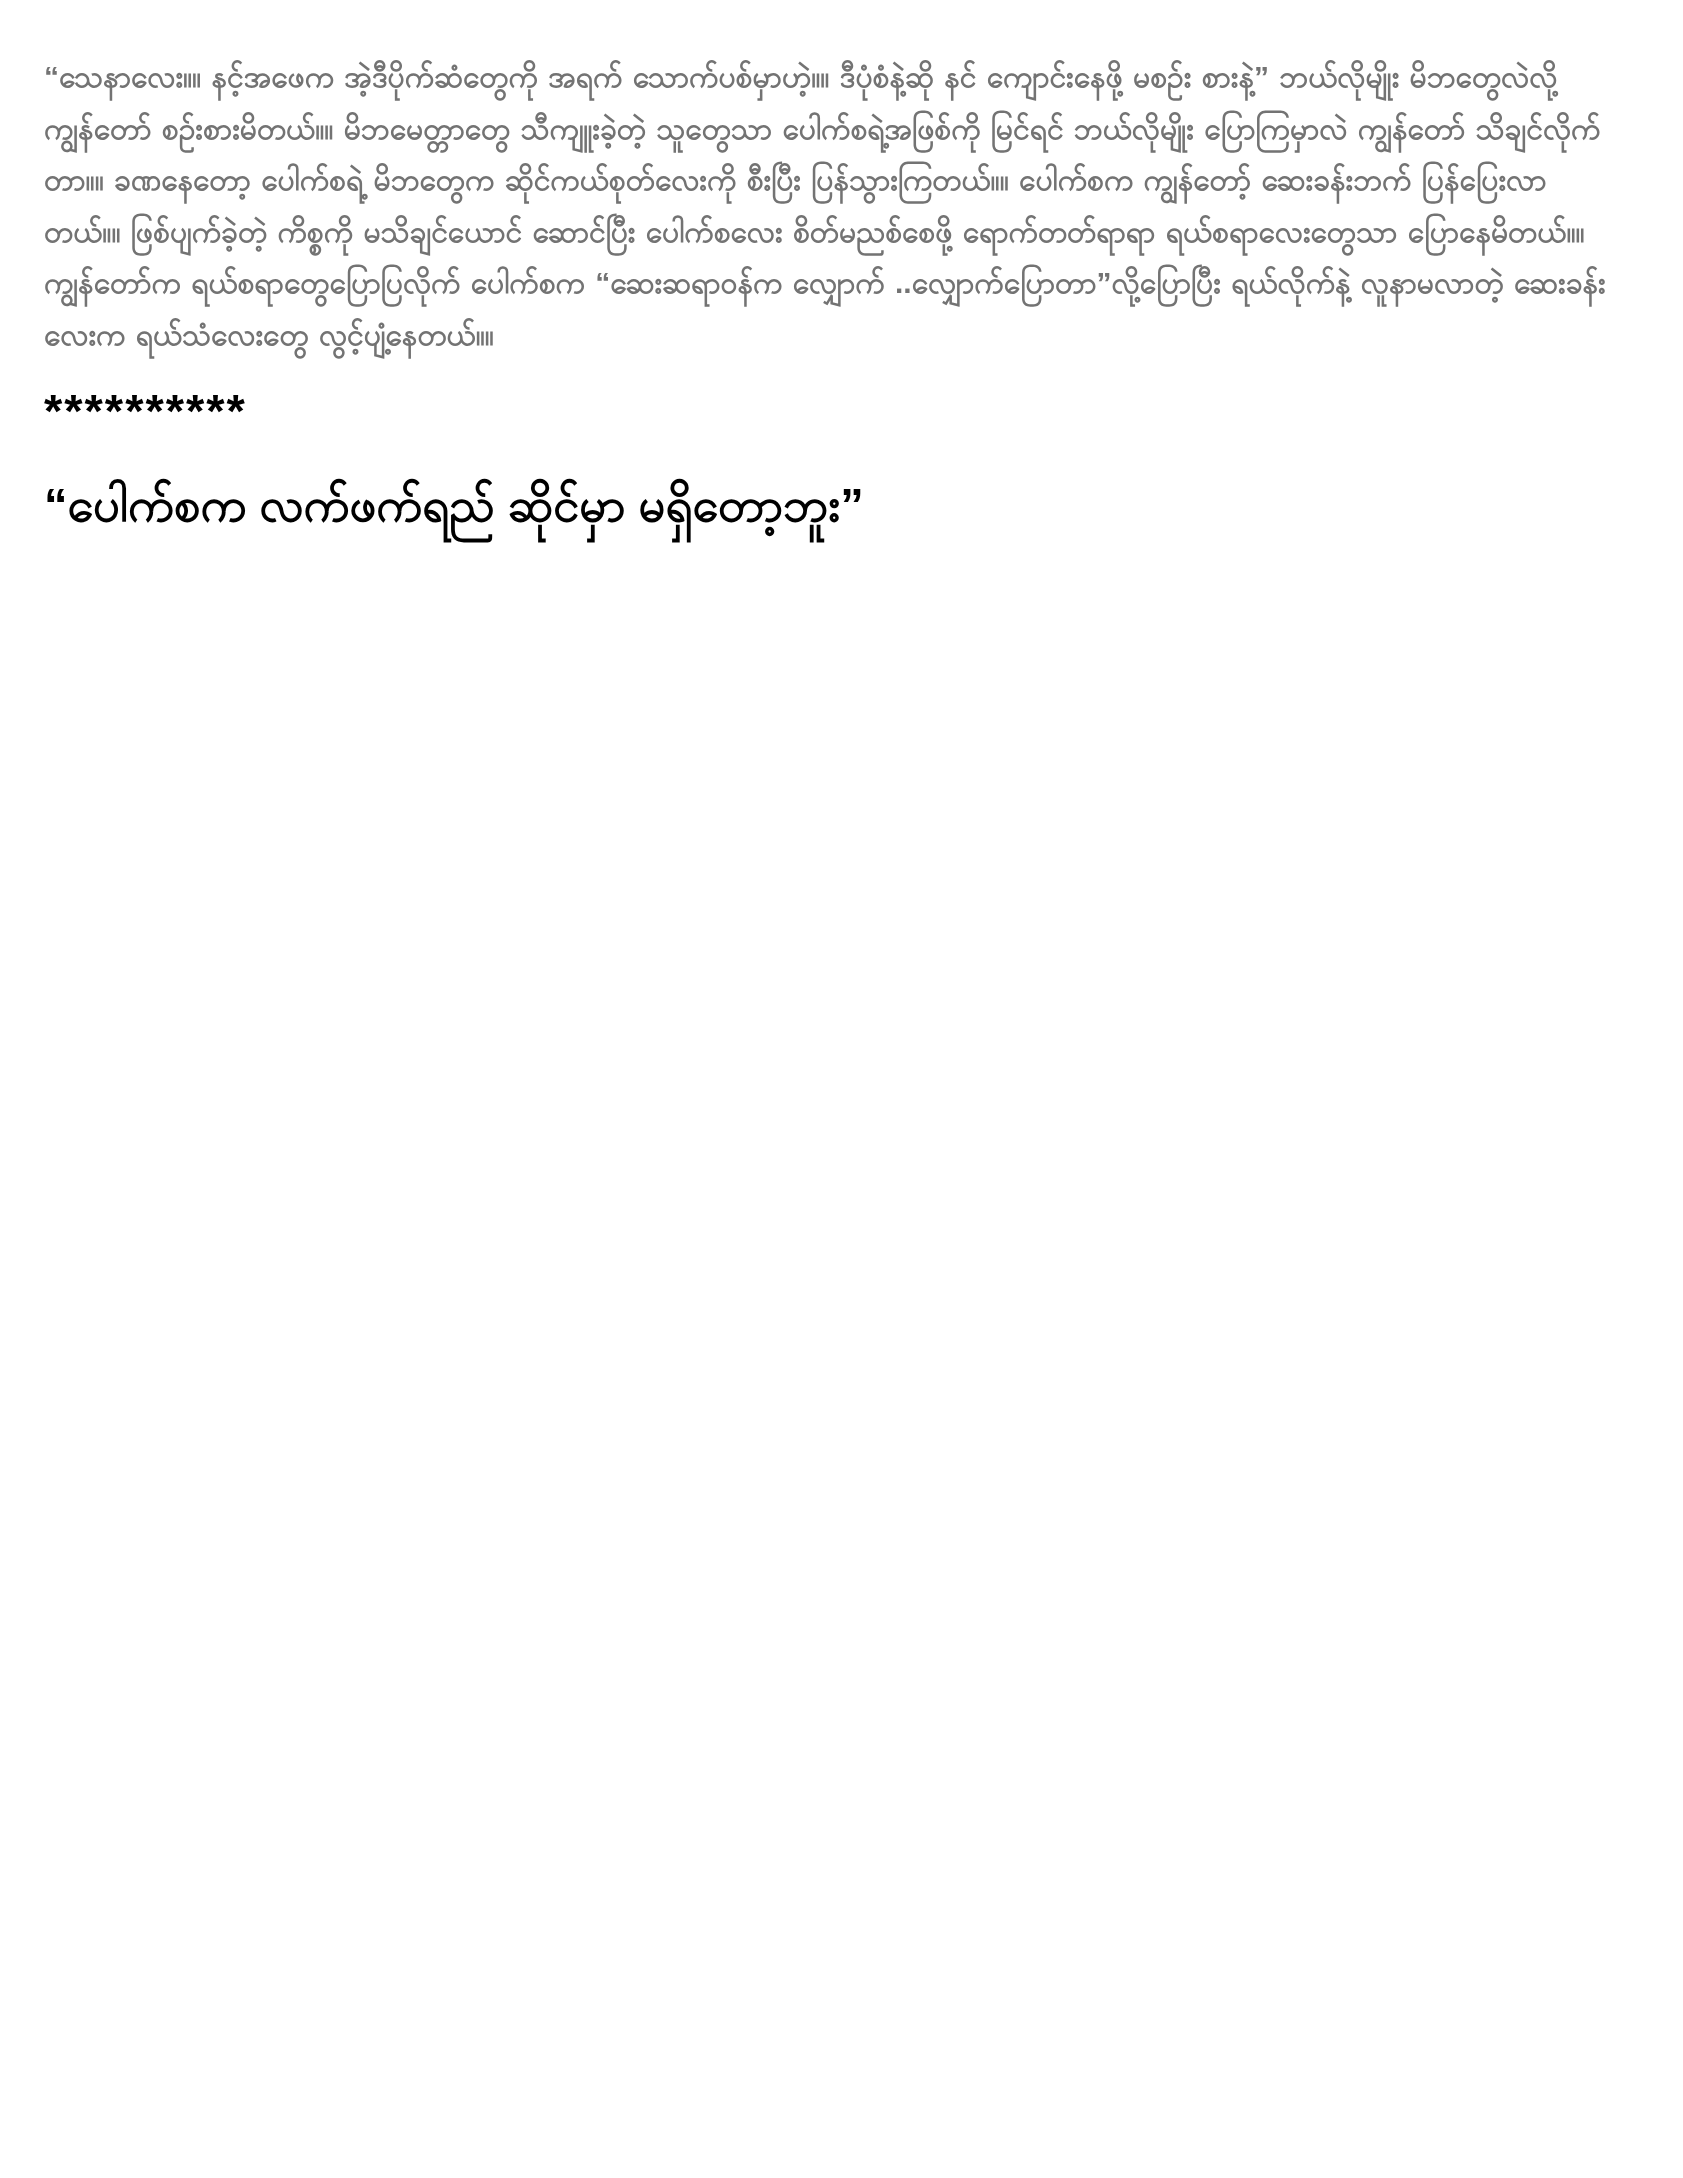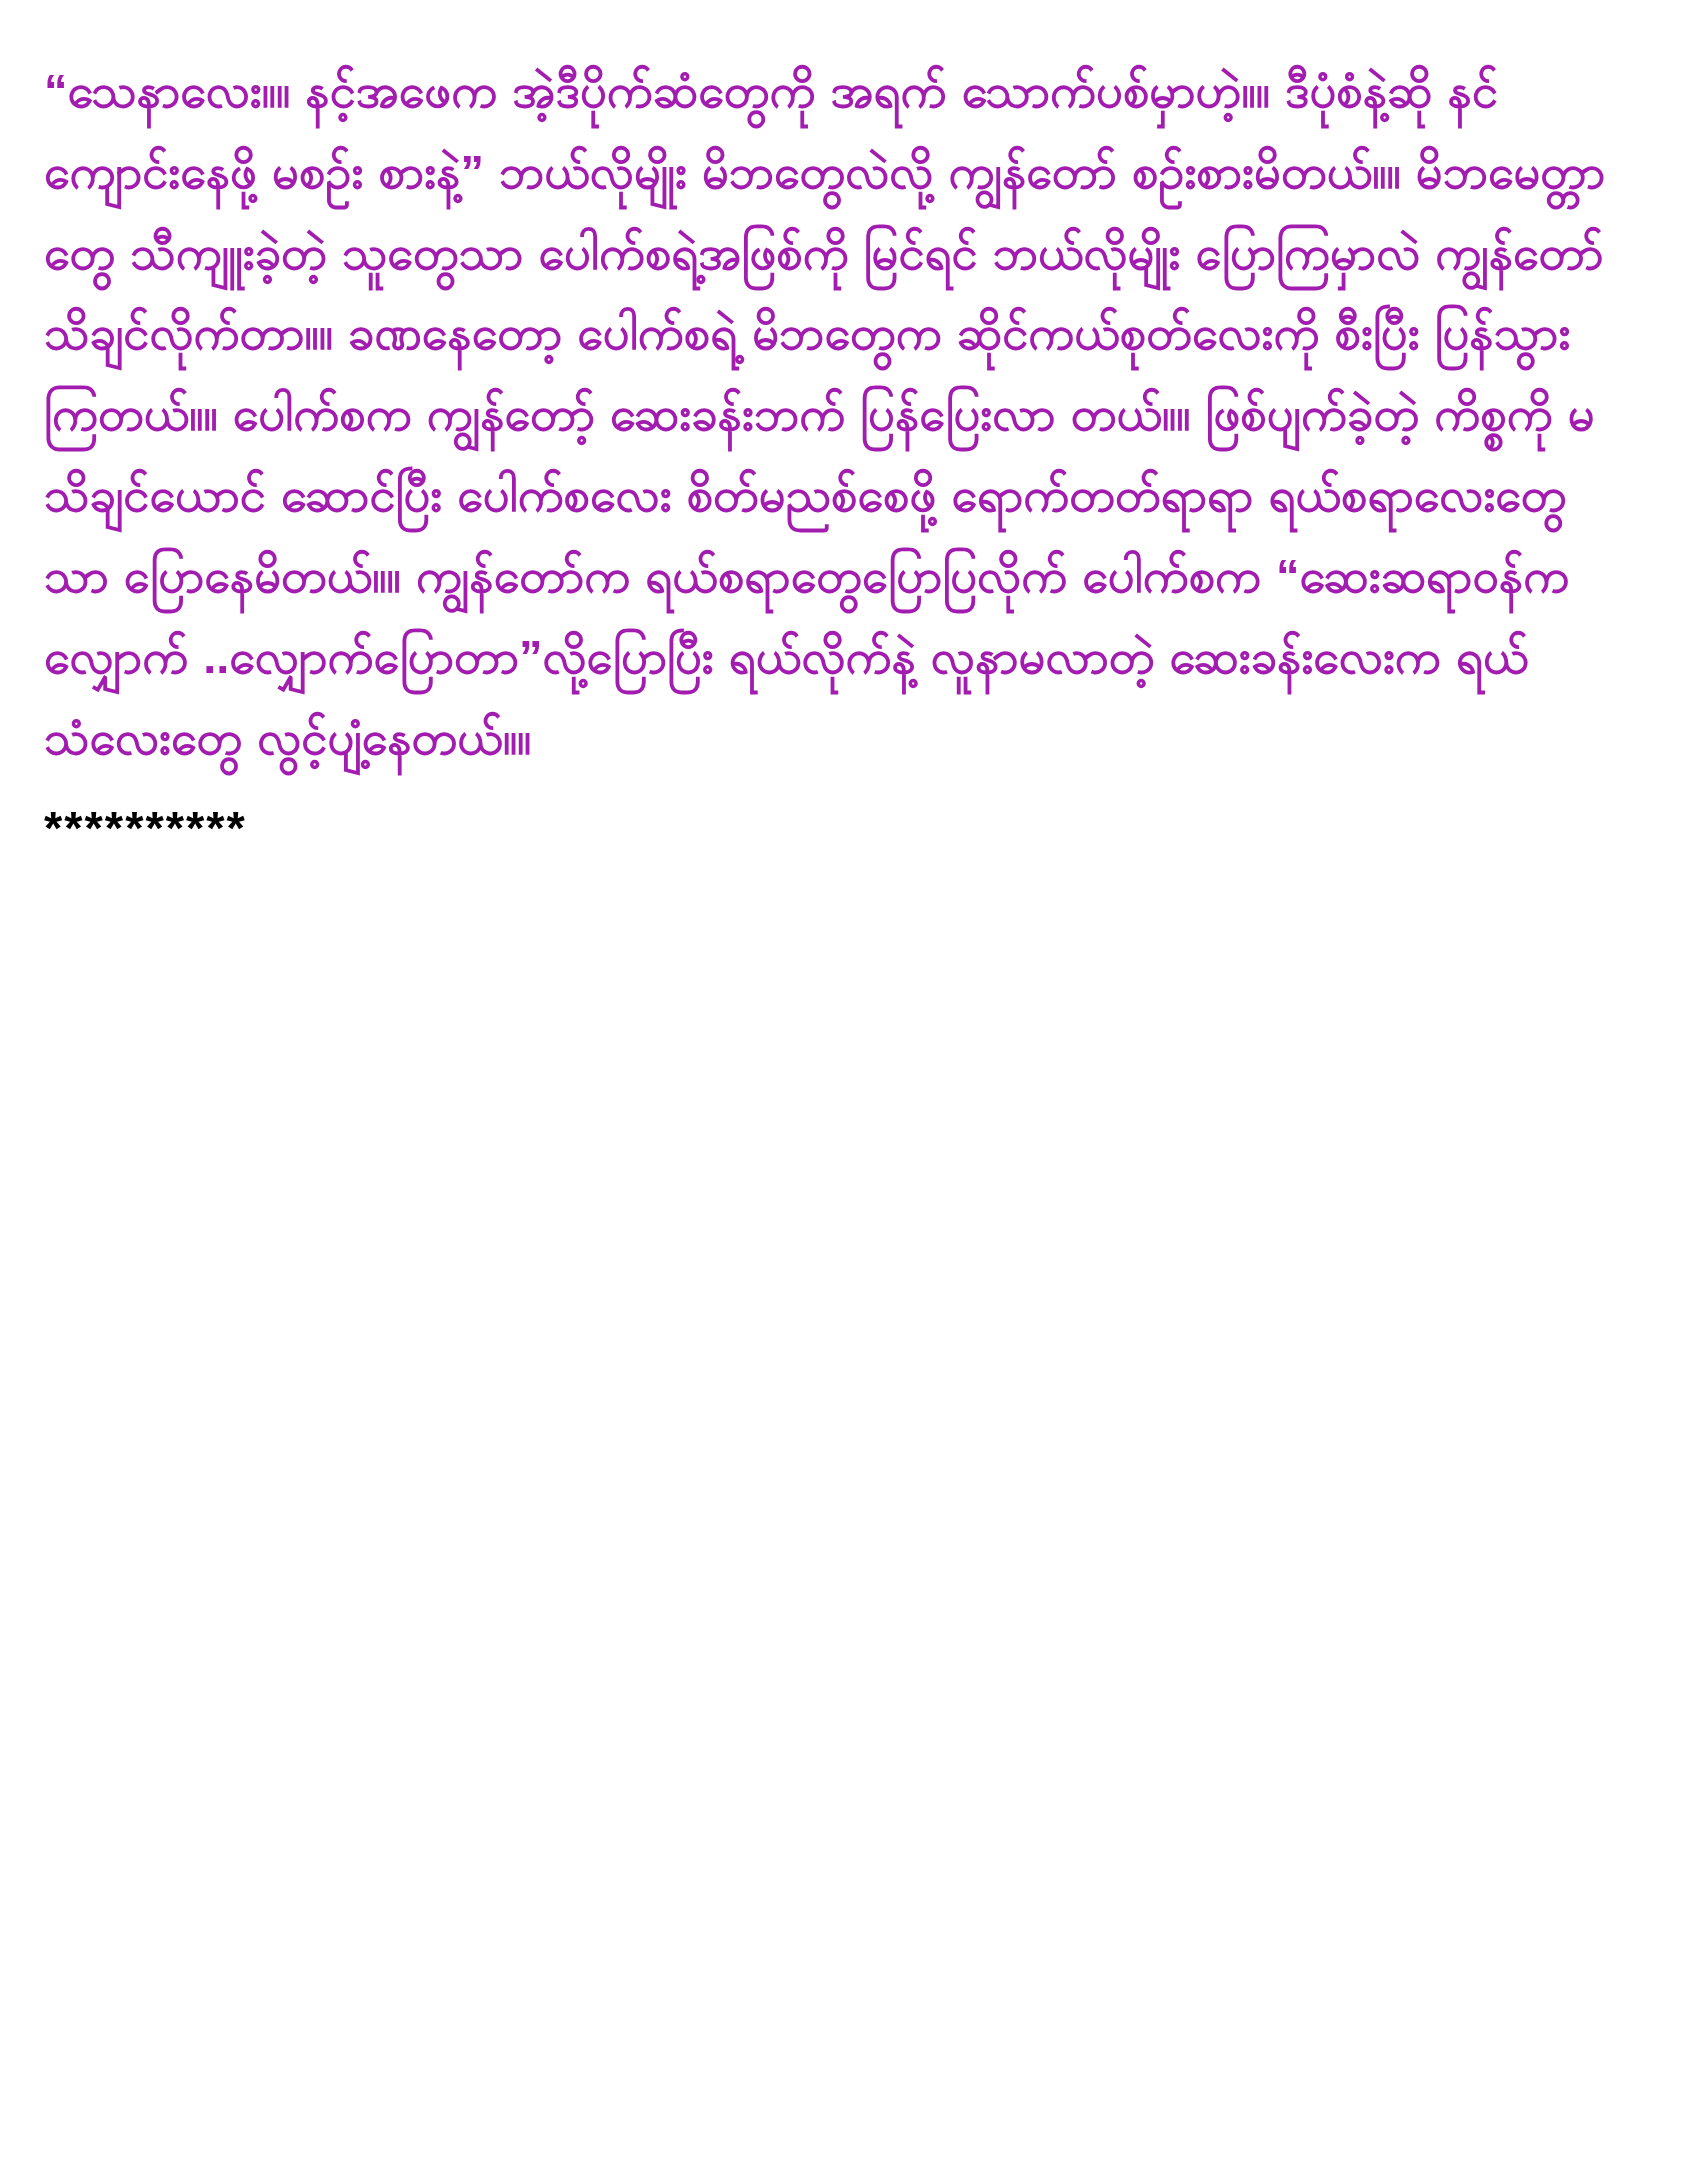--- a/index.html
+++ b/index.html
@@ -18,27 +18,27 @@
     box-sizing: border-box;
     width: 1683px;
     height: 2178px;
     padding: 51px 59px 0 44px;
     background: #ffffff;
   }
   .doc-body {
     display: block;
   }
   .para {
-    font-size: 47px;
+    font-size: 30px;
     line-height: 1.72;
     font-weight: 600;
     letter-spacing: 0px;
     word-spacing: 2px;
     text-align: left;
-    color: #a21caf;
+    color: #737373;
     margin: 0 0 6px 0;
     white-space: pre-wrap;
   }
   .divider {
     font-size: 47px;
     line-height: 1.72;
     font-weight: 700;
     letter-spacing: 2px;
     margin: 10px 0 10px 0;
     color: #000000;
@@ -51,15 +51,16 @@
     color: #000000;
   }
 </style>
 </head>
 <body>
 
 <div class="page">
   <div class="doc-body">
     <p class="para">“သေနာလေး။။ နင့်အဖေက အဲ့ဒီပိုက်ဆံတွေကို အရက် သောက်ပစ်မှာဟဲ့။။ ဒီပုံစံနဲ့ဆို နင် ကျောင်းနေဖို့ မစဉ်း စားနဲ့” ဘယ်လိုမျိုး မိဘတွေလဲလို့ ကျွန်တော် စဉ်းစားမိတယ်။။ မိဘမေတ္တာတွေ သီကျူးခဲ့တဲ့ သူတွေသာ ပေါက်စရဲ့အဖြစ်ကို မြင်ရင် ဘယ်လိုမျိုး ပြောကြမှာလဲ ကျွန်တော် သိချင်လိုက်တာ။။ ခဏနေတော့ ပေါက်စရဲ့ မိဘတွေက ဆိုင်ကယ်စုတ်လေးကို စီးပြီး ပြန်သွားကြတယ်။။ ပေါက်စက ကျွန်တော့် ဆေးခန်းဘက် ပြန်ပြေးလာ တယ်။။ ဖြစ်ပျက်ခဲ့တဲ့ ကိစ္စကို မသိချင်ယောင် ဆောင်ပြီး ပေါက်စလေး စိတ်မညစ်စေဖို့ ရောက်တတ်ရာရာ ရယ်စရာလေးတွေသာ ပြောနေမိတယ်။။ ကျွန်တော်က ရယ်စရာတွေပြောပြလိုက် ပေါက်စက “ဆေးဆရာဝန်က လျှောက် ..လျှောက်ပြောတာ”လို့ပြောပြီး ရယ်လိုက်နဲ့ လူနာမလာတဲ့ ဆေးခန်းလေးက ရယ်သံလေးတွေ လွင့်ပျံ့နေတယ်။။</p>
     <p class="divider">**********</p>
+    <p class="para-last">“ပေါက်စက လက်ဖက်ရည် ဆိုင်မှာ မရှိတော့ဘူး”</p>
   </div>
 </div>
 
 
 </body></html>

